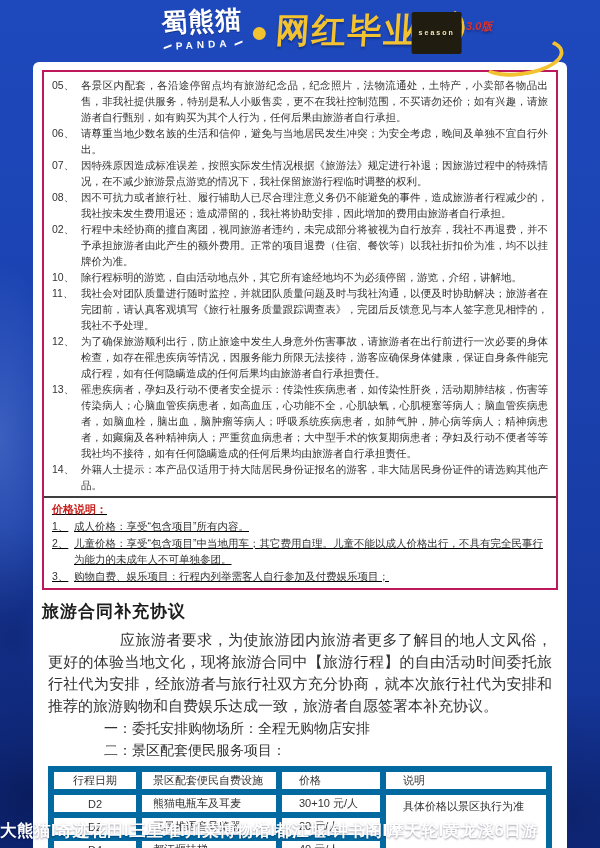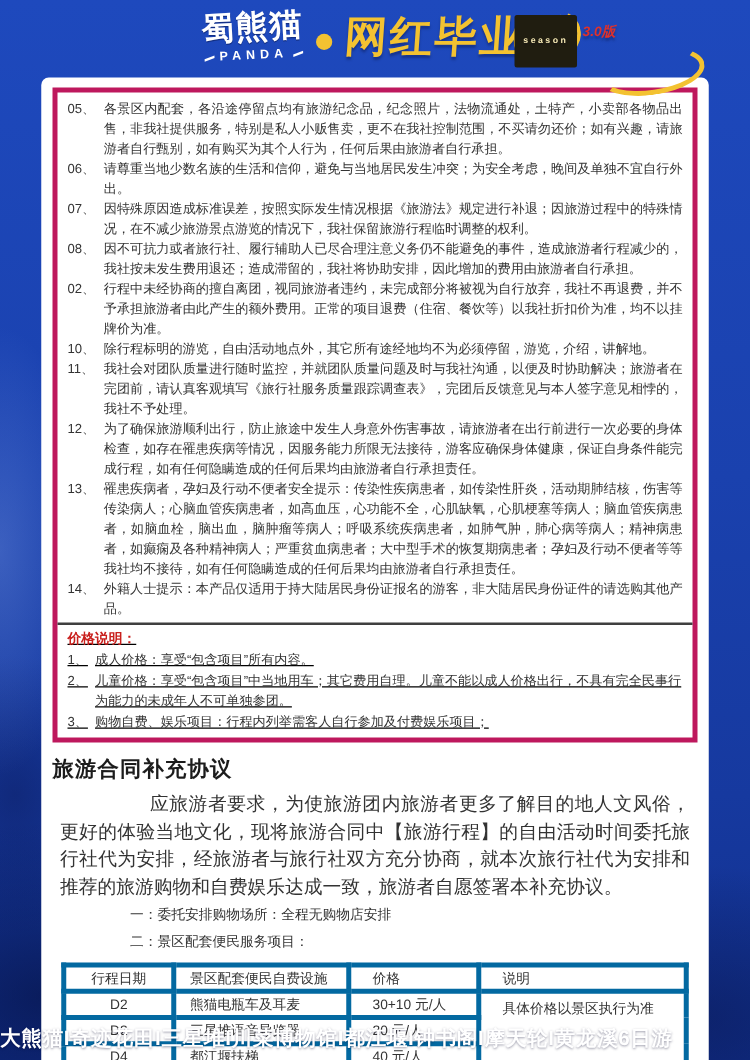--- a/index.html
+++ b/index.html
@@ -41,39 +41,39 @@
                  font-size:7px; font-weight:bold; letter-spacing:2px; padding:1px 7px;
                  border-radius:2px; transform:skewX(4deg); }
   .swoosh{ position:absolute; left:478px; top:38px; width:86px; height:38px; z-index:6;
            border:4px solid transparent; border-bottom-color:#f3c231; border-right-color:#f3c231;
            border-radius:50%; transform:rotate(-8deg); }
 
   
   .card{ position:absolute; left:33px; right:33px; top:62px; z-index:2;
          background:#fff; border-radius:6px; padding:8px 9px 8px; }
 
-  .terms-box{ border:4px solid #be185d; padding:5px 8px 2px; }
+  .terms-box{ border:2px solid #be185d; padding:5px 8px 2px; }
   .term{ display:flex; font-size:10.5px; line-height:16px; color:#333; text-align:justify; }
   .term .num{ flex:0 0 29px; }
   .term .txt{ flex:1; }
 
   .price-sec{ border-top:2px solid #3f3f3f; margin:3px -8px 0; padding:3px 8px 2px;text-decoration:underline; }
   .price-title{ color:#c9201d; font-weight:bold; font-size:11px; line-height:17px; }
   .price-item{ display:flex; font-size:10.5px; line-height:16.5px; color:#333; }
   .price-item .num{ flex:0 0 22px; }
   .price-item .txt{ flex:1; }
 
   .agr-title{ text-align:left; font-size:17px; font-weight:bold; color:#1c1c1c;
               margin:10px 0 6px; letter-spacing:1px; }
   .agr-para{ font-size:15px; line-height:22px; color:#333; text-indent:72px;
              padding:0 6px; text-align:justify; }
-  .agr-line{ font-size:11px; line-height:22px; color:#333; margin-left:62px; }
+  .agr-line{ font-size:14px; line-height:22px; color:#333; margin-left:62px; }
 
   table.svc{ border-collapse:collapse; margin:5px auto 0; table-layout:fixed; }
-  table.svc th, table.svc td{ border:4px solid #0369a1; font-size:11px; color:#333;
+  table.svc th, table.svc td{ border:6px solid #0369a1; font-size:11px; color:#333;
                               font-weight:normal; height:20px; padding:1px 6px; text-align:left; }
   .c-day{ width:88px; text-align:center !important; }
   .c-item{ width:140px; padding-left:11px !important; }
   .c-price{ width:104px; padding-left:17px !important; }
   .c-note{ width:166px; padding-left:17px !important; }
   .note-cell{ vertical-align:top; padding-top:4px !important;margin-left:28px; }
 
   
   .footer{ position:absolute; left:0; right:11px; bottom:6px; z-index:3; text-align:left;
            color:#fff; font-weight:bold; font-size:16.5px; letter-spacing:.5px;

